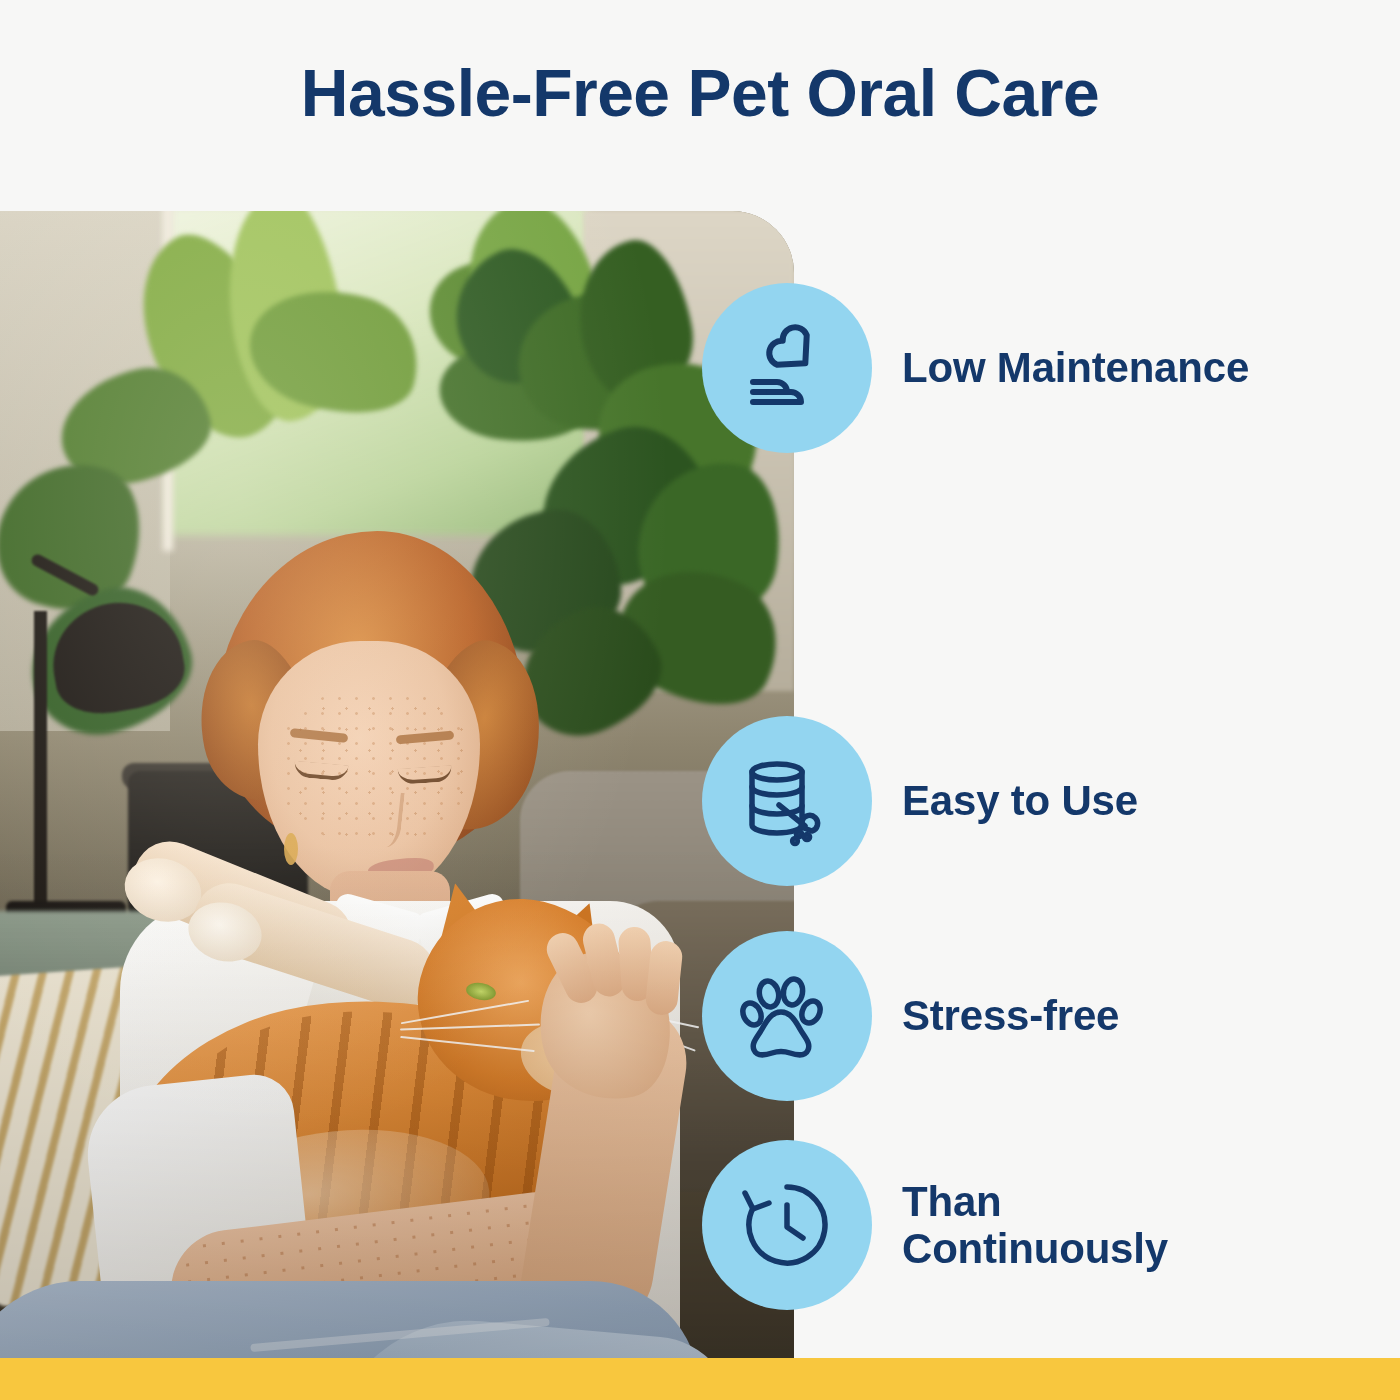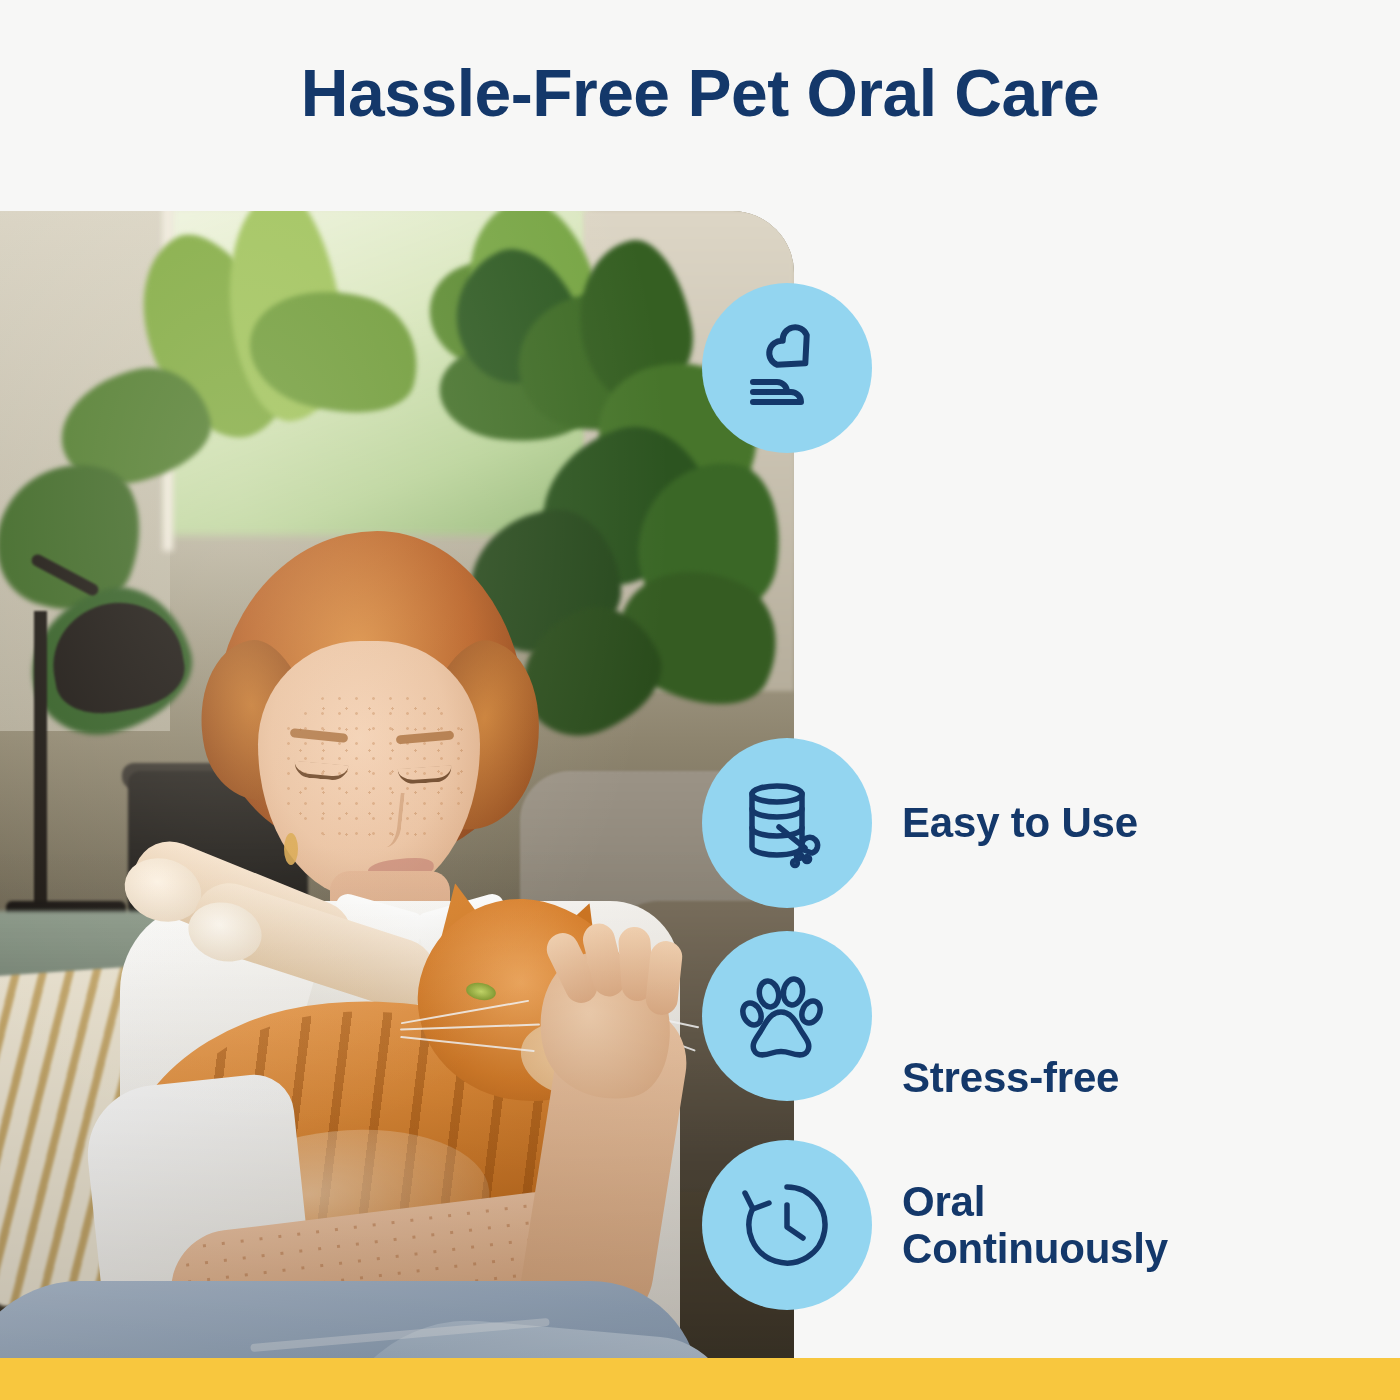--- a/index.html
+++ b/index.html
@@ -573,43 +573,44 @@
     <div class="benefit-row" style="top:72px;">
       <div class="bubble">
         <span>
           <svg width="96" height="96" viewBox="0 0 96 96" fill="none" stroke="#14386a" stroke-width="6" stroke-linecap="round" stroke-linejoin="round">
             <path d="M55 48 L34 29 a12.5 12.5 0 0 1 21-13 a12.5 12.5 0 0 1 21 13 Z" transform="rotate(-45 55 32)"></path>
             <path d="M14 62 h24 a10 10 0 0 1 10 10 H14"></path>
             <path d="M14 82 h48 a10 10 0 0 0 -10 -10 H30"></path>
           </svg>
         </span>
       </div>
+      <div class="benefit-label">Low Maintenance</div>
     </div>
 
 
-    <div class="benefit-row" style="top:527px;">
+    <div class="benefit-row" style="top:505px;">
       <div class="bubble">
         <span>
           <svg width="96" height="96" viewBox="0 0 96 96" fill="none" stroke="#14386a" stroke-width="5.5" stroke-linecap="round" stroke-linejoin="round">
             <ellipse cx="38" cy="19" rx="25" ry="8"></ellipse>
             <path d="M13 19 v53 a25 8 0 0 0 50 0 v-53"></path>
             <path d="M13 34 a25 8 0 0 0 50 0"></path>
             <path d="M13 53 a25 8 0 0 0 50 0"></path>
             <path d="M40 52 L66 73"></path>
             <path d="M63 68 a8 8 0 1 1 10 10 l-11 -4 Z"></path>
             <circle cx="60" cy="81" r="2.6"></circle>
             <circle cx="68" cy="84" r="2.6"></circle>
             <circle cx="56" cy="88" r="2.4"></circle>
           </svg>
         </span>
       </div>
       <div class="benefit-label">Easy to Use</div>
     </div>
 
-    <div class="benefit-row" style="top:720px;align-items:flex-end;">
+    <div class="benefit-row" style="top:720px;">
       <div class="bubble">
         <span>
           <svg width="96" height="96" viewBox="0 0 96 96" fill="none" stroke="#14386a" stroke-width="5.5" stroke-linecap="round" stroke-linejoin="round">
             <ellipse cx="30" cy="26" rx="9.5" ry="13" transform="rotate(-12 30 26)"></ellipse>
             <ellipse cx="54" cy="24" rx="9.5" ry="13" transform="rotate(10 54 24)"></ellipse>
             <ellipse cx="13" cy="46" rx="8.5" ry="11.5" transform="rotate(-26 13 46)"></ellipse>
             <ellipse cx="72" cy="44" rx="8.5" ry="11.5" transform="rotate(26 72 44)"></ellipse>
             <path d="M42 44 c9 0 14 8 19 17 c5 9 11 14 8 21 c-3 7 -12 5 -18 3
                      c-6 -2 -12 -2 -18 0 c-6 2 -15 4 -18 -3
                      c-3 -7 3 -12 8 -21 c5 -9 10 -17 19 -17 Z"></path>
@@ -622,20 +623,20 @@
     <div class="benefit-row" style="top:929px;">
       <div class="bubble">
         <span>
           <svg width="96" height="96" viewBox="0 0 96 96" fill="none" stroke="#14386a" stroke-width="5.5" stroke-linecap="round" stroke-linejoin="round">
             <path d="M48 10 a38 38 0 1 1 -34 21"></path>
             <path d="M6 16 L14 32 L30 26"></path>
             <path d="M48 28 v22 l16 11"></path>
           </svg>
         </span>
       </div>
-      <div class="benefit-label">Oral Continuously</div>
+      <div class="benefit-label">Than Continuously</div>
     </div>
 
   </div>
 
   <div class="footer-bar"></div>
 
 </div>
 
 </body></html>

